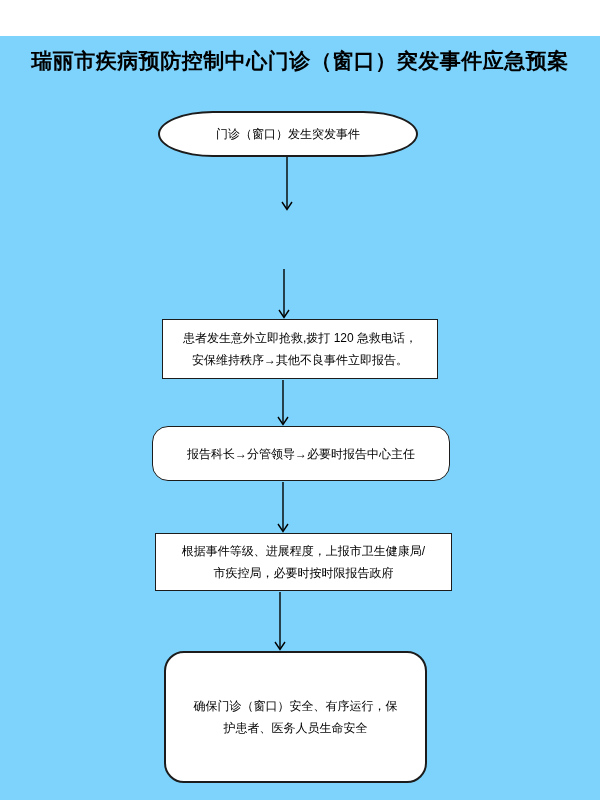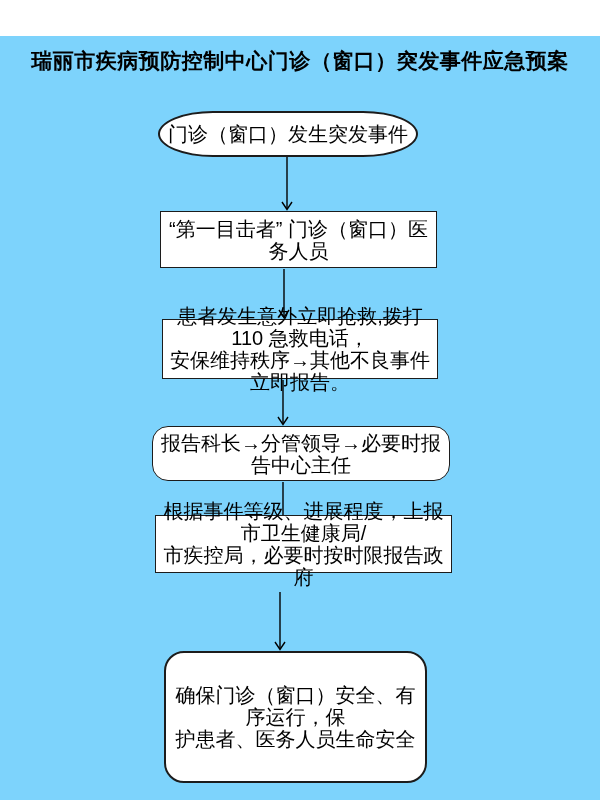--- a/index.html
+++ b/index.html
@@ -26,40 +26,40 @@
     letter-spacing: 0.5px;
     color: #000000;
     white-space: nowrap;
   }
   .node {
     position: absolute;
     display: flex;
     align-items: center;
     justify-content: center;
     text-align: center;
-    font-size: 20px;
+    font-size: 12px;
     line-height: 22px;
     background: #ffffff;
   }
   .node span { white-space: pre-line; display: block; }
   .terminator {
     border: 2px solid #1c1c1c;
   }
   .process {
     border: 1.5px solid #1c1c1c;
   }
   .start-node {
     left: 158px; top: 75px;
     width: 260px; height: 46px;
     border-radius: 55px / 23px;
   }
   .step1-node { left: 160px; top: 175px; width: 277px; height: 57px; }
   .step2-node { left: 162px; top: 283px; width: 276px; height: 60px; }
   .step3-node { left: 152px; top: 390px; width: 298px; height: 55px; border-radius: 16px; }
-  .step4-node { left: 155px; top: 479px; width: 297px; height: 58px; }
+  .step4-node { left: 155px; top: 497px; width: 297px; height: 58px; }
   .end-node {
     left: 164px; top: 615px;
     width: 263px; height: 132px;
     border-radius: 20px;
   }
   .arrow { position: absolute; }
   .a1 { left: 279px; top: 121px; }
   .a2 { left: 276px; top: 233px; }
   .a3 { left: 275px; top: 344px; }
   .a4 { left: 275px; top: 446px; }
@@ -74,31 +74,28 @@
 
   <div class="node terminator start-node">
     <span>门诊（窗口）发生突发事件</span>
   </div>
 
   <svg class="arrow a1" width="16" height="54" viewBox="0 0 16 54">
     <line x1="8" y1="0" x2="8" y2="52" stroke="#000" stroke-width="1.4"></line>
     <polyline points="3,45 8,52.5 13,45" fill="none" stroke="#000" stroke-width="1.4"></polyline>
   </svg>
 
-  <div class="node process step1-node">
-    <span>“第一目击者” 门诊（窗口）医务人员</span>
-  </div>
 
   <svg class="arrow a2" width="16" height="50" viewBox="0 0 16 50">
     <line x1="8" y1="0" x2="8" y2="48" stroke="#000" stroke-width="1.4"></line>
     <polyline points="3,41 8,48.5 13,41" fill="none" stroke="#000" stroke-width="1.4"></polyline>
   </svg>
 
   <div class="node process step2-node">
-    <span>患者发生意外立即抢救,拨打 110 急救电话，
+    <span>患者发生意外立即抢救,拨打 120 急救电话，
 安保维持秩序→其他不良事件立即报告。</span>
   </div>
 
   <svg class="arrow a3" width="16" height="46" viewBox="0 0 16 46">
     <line x1="8" y1="0" x2="8" y2="44" stroke="#000" stroke-width="1.4"></line>
     <polyline points="3,37 8,44.5 13,37" fill="none" stroke="#000" stroke-width="1.4"></polyline>
   </svg>
 
   <div class="node process step3-node">
     <span>报告科长→分管领导→必要时报告中心主任</span>

